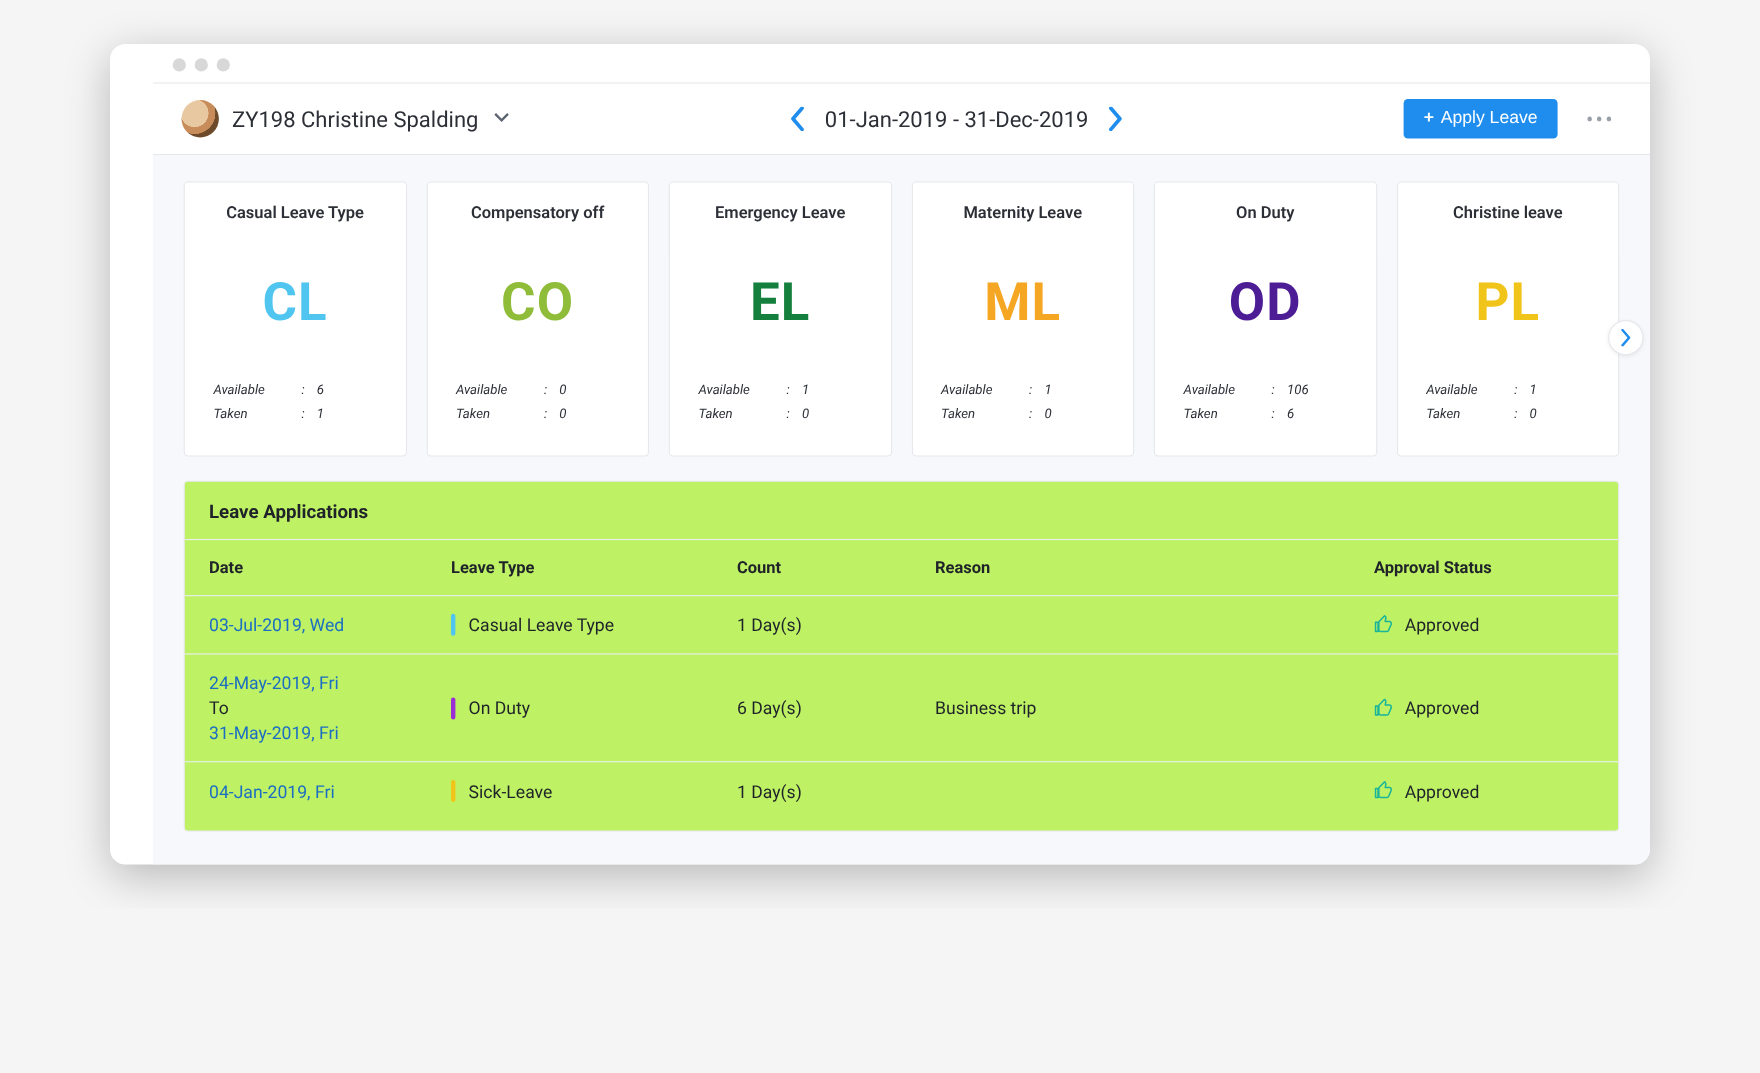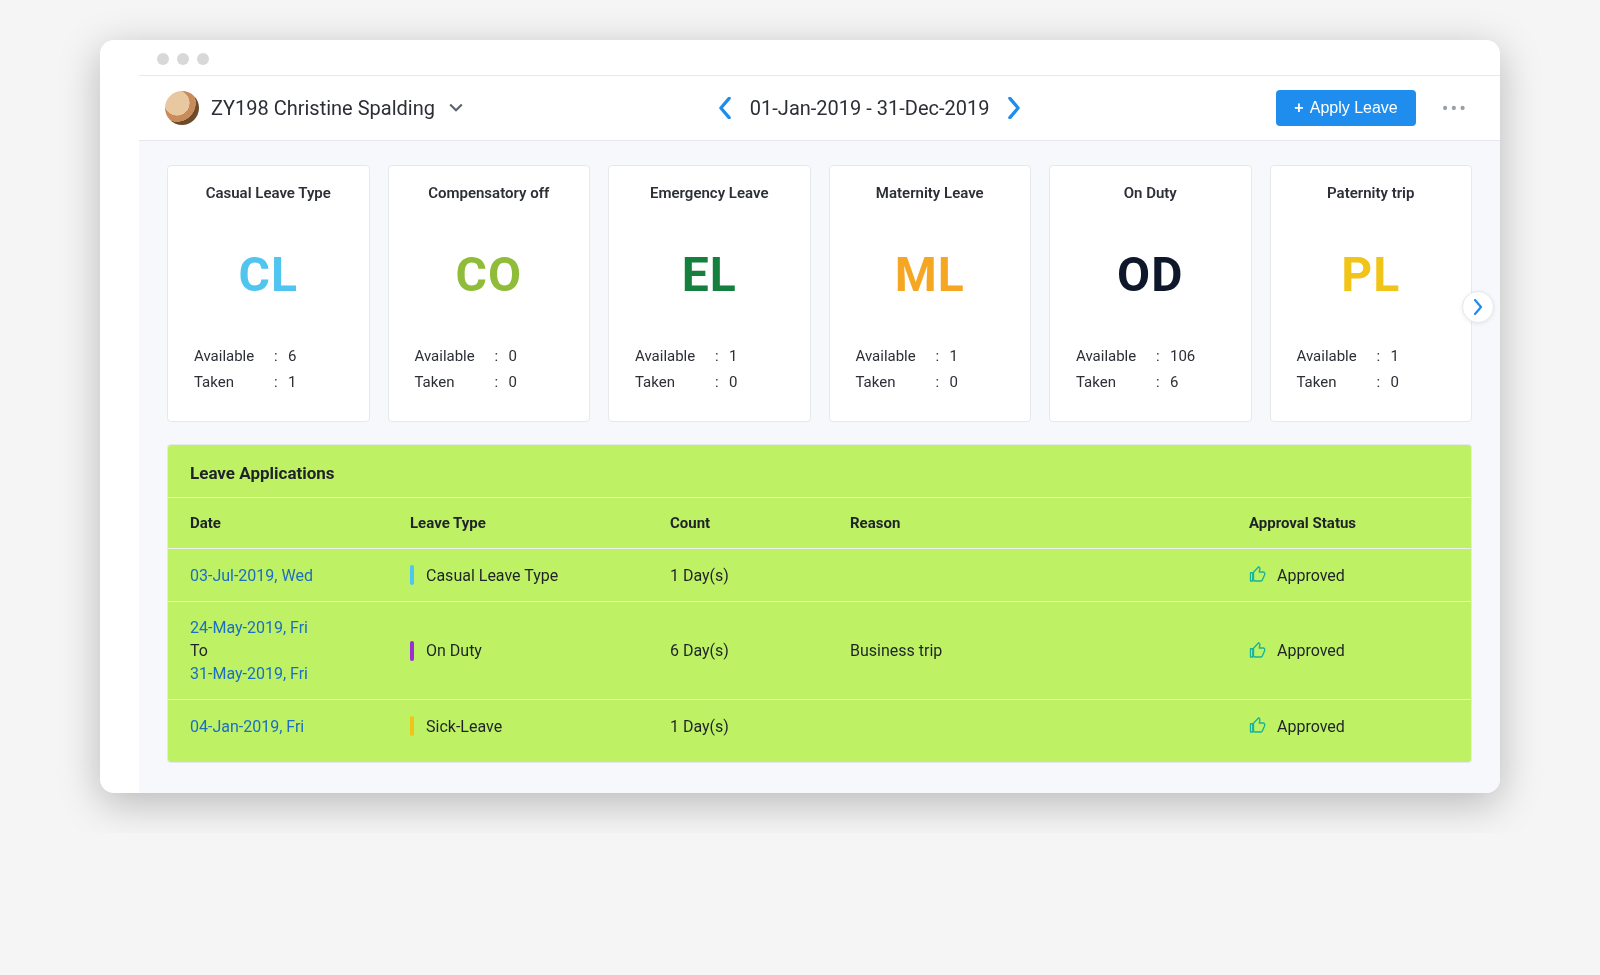--- a/index.html
+++ b/index.html
@@ -77,21 +77,21 @@
     border-radius: 4px;
     padding: 18px 18px 22px;
     text-align: center;
     min-height: 250px;
     display: flex;
     flex-direction: column;
   }
   .card-title { font-size: 15px; font-weight: 600; color: #2c2f36; margin-bottom: 4px; min-height: 22px;}
   .card-abbr { font-size: 48px; font-weight: 700; letter-spacing: 1px; margin: 36px 0 36px; }
   .card-stats { text-align: left; padding: 0 8px; }
-  .stat-row { display: flex; font-size: 15px; color: #2c2f36; margin: 8px 0; }
+  .stat-row { display: flex; font-size: 12px; color: #2c2f36; margin: 8px 0; font-style: italic; }
   .stat-label { width: 80px; }
   .stat-colon { width: 14px; }
   .scroll-next {
     position: absolute;
     right: 6px;
     top: 150px;
     width: 32px; height: 32px;
     background: #fff; border-radius: 50%;
     border: 1px solid #e7e8ec;
     display: flex; align-items: center; justify-content: center;
@@ -237,36 +237,36 @@
       </div>
       <div class="stat-row">
         <span class="stat-label">Taken</span>
         <span class="stat-colon">:</span>
         <span>0</span>
       </div>
     </div>
         </div>
         <div class="card">
     <div class="card-title">On Duty</div>
-    <div class="card-abbr" style="color:#0f172a">OD</div>
+    <div class="card-abbr" style="color:#4c1d95">OD</div>
     <div class="card-stats">
       <div class="stat-row">
         <span class="stat-label">Available</span>
         <span class="stat-colon">:</span>
         <span>106</span>
       </div>
       <div class="stat-row">
         <span class="stat-label">Taken</span>
         <span class="stat-colon">:</span>
         <span>6</span>
       </div>
     </div>
         </div>
         <div class="card">
-    <div class="card-title">Paternity trip</div>
+    <div class="card-title">Christine leave</div>
     <div class="card-abbr" style="color:#f0c419">PL</div>
     <div class="card-stats">
       <div class="stat-row">
         <span class="stat-label">Available</span>
         <span class="stat-colon">:</span>
         <span>1</span>
       </div>
       <div class="stat-row">
         <span class="stat-label">Taken</span>
         <span class="stat-colon">:</span>

